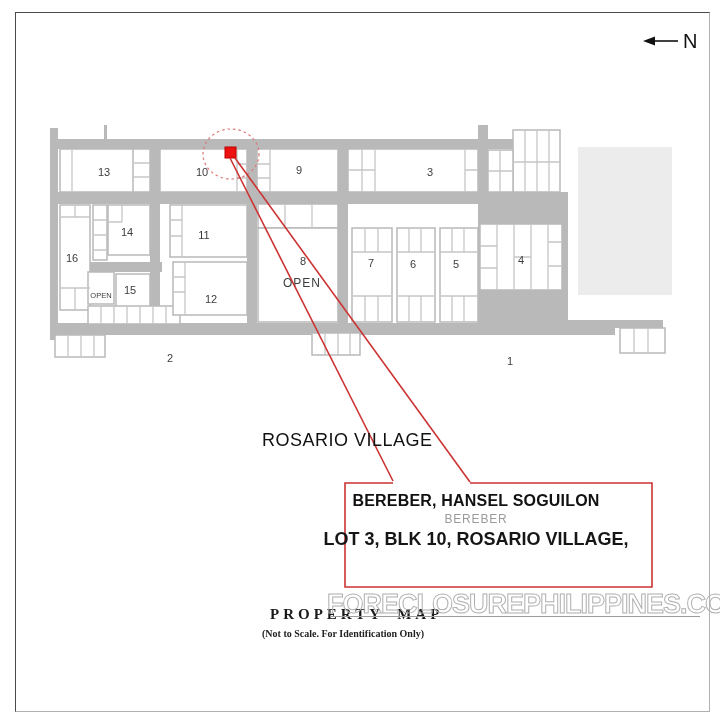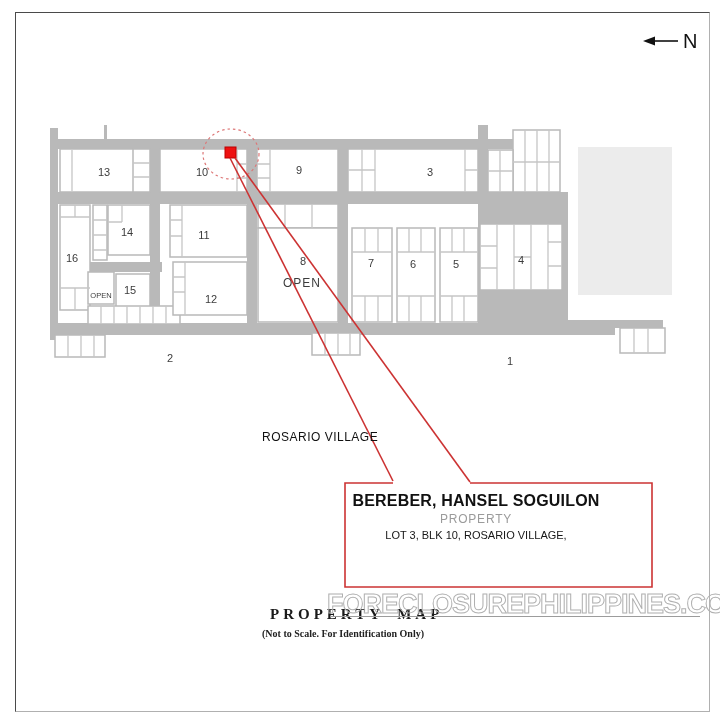--- a/index.html
+++ b/index.html
@@ -9,30 +9,30 @@
   }
   #sheet-border{
     position:absolute;left:15px;top:12px;width:695px;height:700px;
     border-top:1px solid #4a4a4a;border-left:1px solid #4a4a4a;
     border-right:1px solid #b0b0b0;border-bottom:1px solid #b0b0b0;
     box-sizing:border-box;
   }
   svg{position:absolute;left:0;top:0;}
   .village-label{
     position:absolute;left:262px;top:430px;width:180px;
-    font-size:12px;letter-spacing:.5px;color:#111;white-space:nowrap;
+    font-size:18px;letter-spacing:.5px;color:#111;white-space:nowrap;
   }
   .callout-text{
     position:absolute;left:346px;top:483px;width:260px;height:102px;
     display:flex;flex-direction:column;align-items:center;justify-content:flex-start;
     padding-top:9px;box-sizing:border-box;text-align:center;
   }
   .callout-owner{font-size:16px;font-weight:bold;color:#111;letter-spacing:.2px;}
   .callout-type{font-size:12px;color:#9b9b9b;letter-spacing:.8px;margin-top:2px;}
-  .callout-addr{font-size:11px;font-weight:normal;color:#161616;margin-top:3px;white-space:pre;}
+  .callout-addr{font-size:18px;font-weight:bold;color:#161616;margin-top:3px;white-space:pre;}
   .caption-title{
     position:absolute;left:270px;top:606px;
     font-family:"Liberation Serif",serif;font-weight:bold;font-size:15px;
     letter-spacing:4px;word-spacing:6px;color:#1a1a1a;white-space:nowrap;
   }
   .caption-note{
     position:absolute;left:262px;top:628px;
     font-family:"Liberation Serif",serif;font-size:10px;color:#222;white-space:nowrap;font-weight:bold;
   }
   .watermark{
@@ -159,21 +159,21 @@
       <line x1="652" y1="41" x2="678" y2="41" stroke="#111" stroke-width="1.6"></line>
       <polygon points="643,41 655,36.5 655,45.5" fill="#111"></polygon>
       <text x="683" y="48" font-family="Liberation Sans, sans-serif" font-size="20" fill="#111">N</text>
     </g>
   </svg>
 
   <div class="village-label">ROSARIO VILLAGE</div>
 
   <div class="callout-text">
     <div class="callout-owner">BEREBER, HANSEL SOGUILON</div>
-    <div class="callout-type">PROPERTY</div>
+    <div class="callout-type">BEREBER</div>
     <div class="callout-addr">LOT 3, BLK 10, ROSARIO VILLAGE,</div>
   </div>
 
   <div class="caption-title">PROPERTY MAP</div>
   <div class="caption-note">(Not to Scale. For Identification Only)</div>
 
   <div class="watermark">FORECLOSUREPHILIPPINES.COM</div>
   <div class="watermark-line"></div>
 
 </div>

